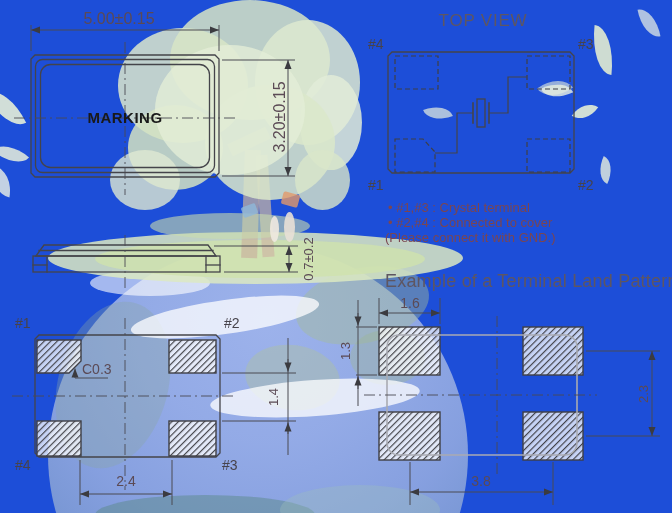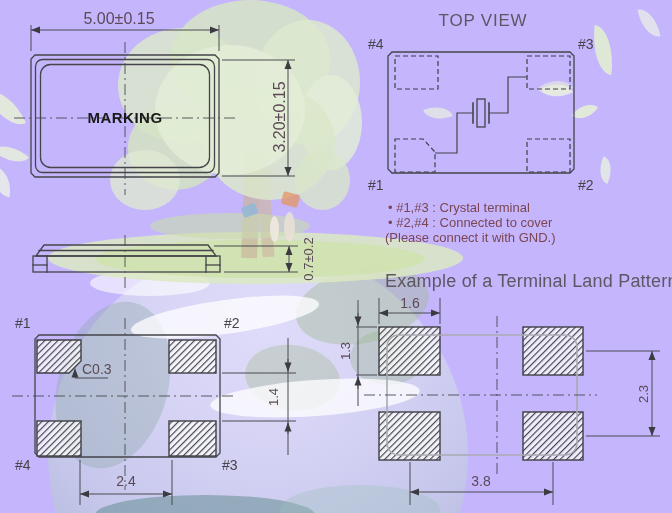--- a/index.html
+++ b/index.html
@@ -1,16 +1,16 @@
 <!DOCTYPE html>
 <html><head>
 <meta charset="utf-8">
 <style>
   html,body{margin:0;padding:0;background:#fff;}
-  #canvas{position:relative;width:672px;height:513px;background:#c4b5fd;overflow:hidden;
+  #canvas{position:relative;width:672px;height:513px;background:#1d4ed8;overflow:hidden;
           font-family:"Liberation Sans",sans-serif;}
   
   .wm{position:absolute;inset:0;z-index:0;pointer-events:none;}
   .b{position:absolute;border-radius:50%;}
   .leaf{position:absolute;border-radius:0 100% 0 100%;}
   
   .view{position:absolute;z-index:1;overflow:visible;}
   .ln{stroke:#44444a;stroke-width:1.3;fill:none;stroke-linecap:square;}
   .dim{stroke:#4a4a52;stroke-width:1;fill:none;}
   .cl{stroke:#4a4a52;stroke-width:.9;fill:none;stroke-dasharray:11 4 2 4;}

